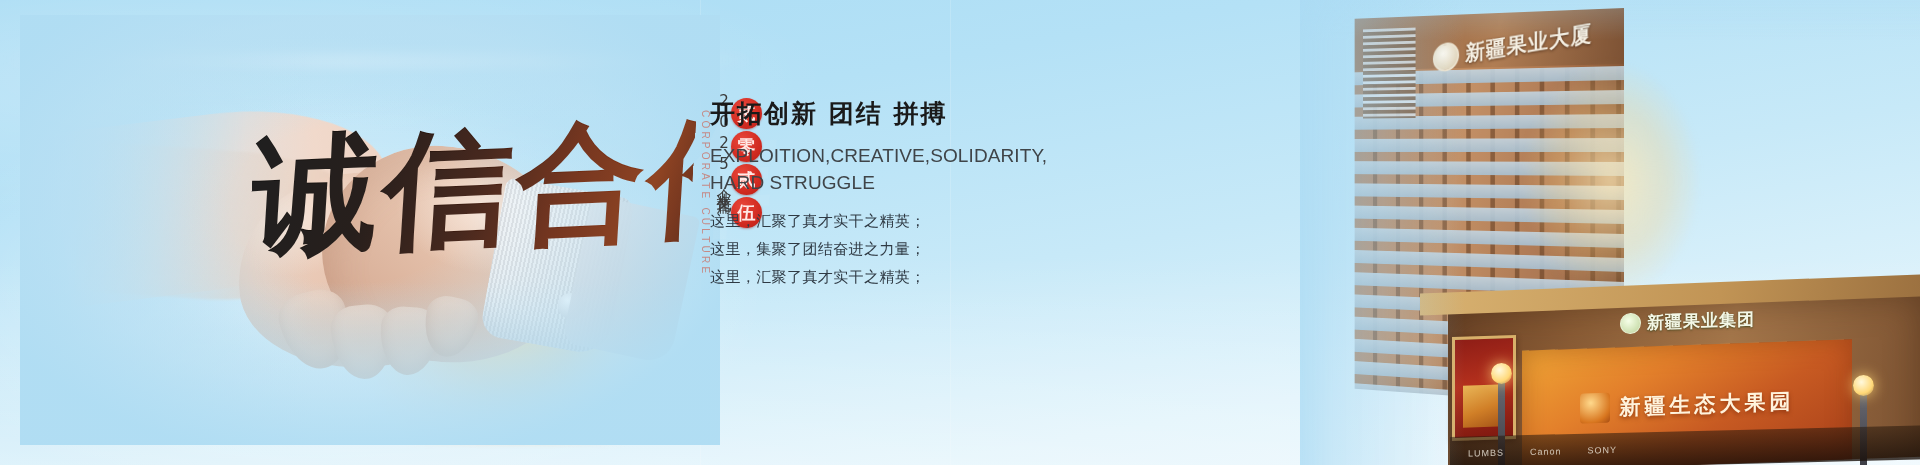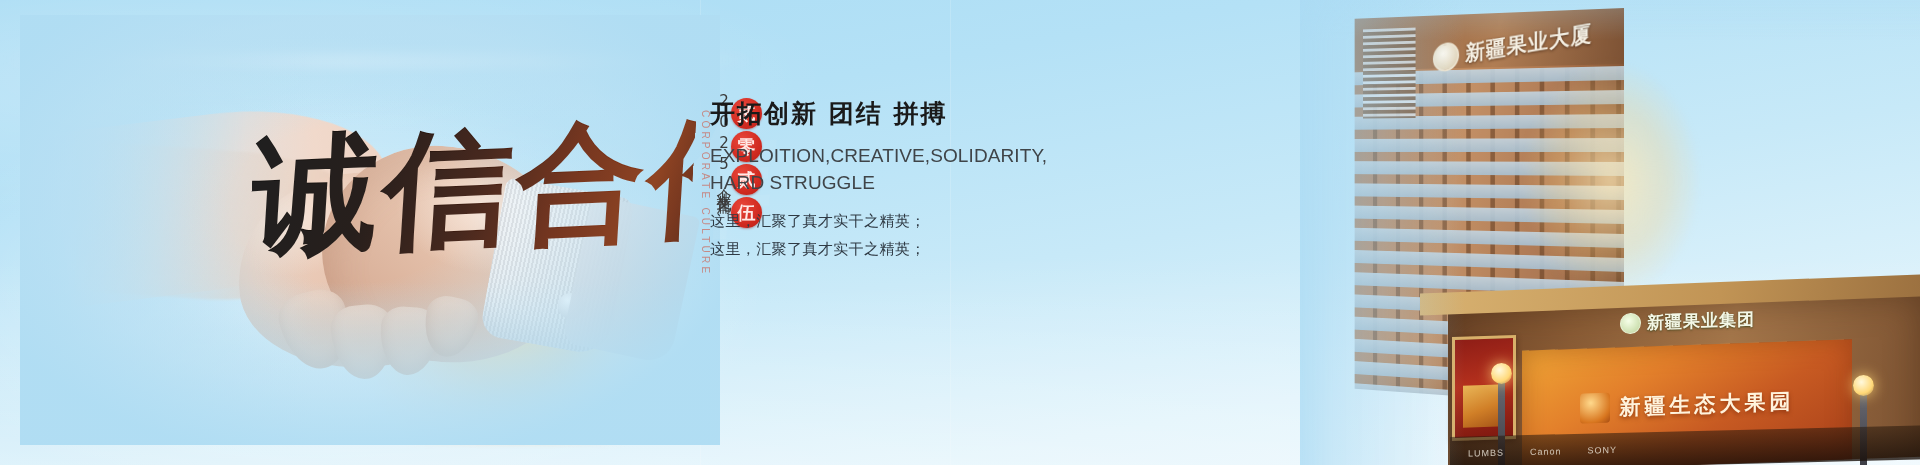--- a/index.html
+++ b/index.html
@@ -514,20 +514,21 @@
     <div class="seal">零</div>
     <div class="seal">贰</div>
     <div class="seal">伍</div>
   </div>
 
   <div class="textblock">
     <div class="slogan">开拓创新 团结 拼搏</div>
     <div class="slogan-en">EXPLOITION,CREATIVE,SOLIDARITY, HARD STRUGGLE</div>
     <div class="body-lines">
       <div class="body-line">这里，汇聚了真才实干之精英；</div>
+      <div class="body-line">这里，集聚了团结奋进之力量；</div>
       <div class="body-line">这里，汇聚了真才实干之精英；</div>
     </div>
   </div>
 
   <div class="building">
     <div class="bld-tower">
       <div class="bld-tower-grid"></div>
       <div class="bld-top-trim"></div>
       <div class="bld-louvers"></div>
       <div class="bld-sign">

